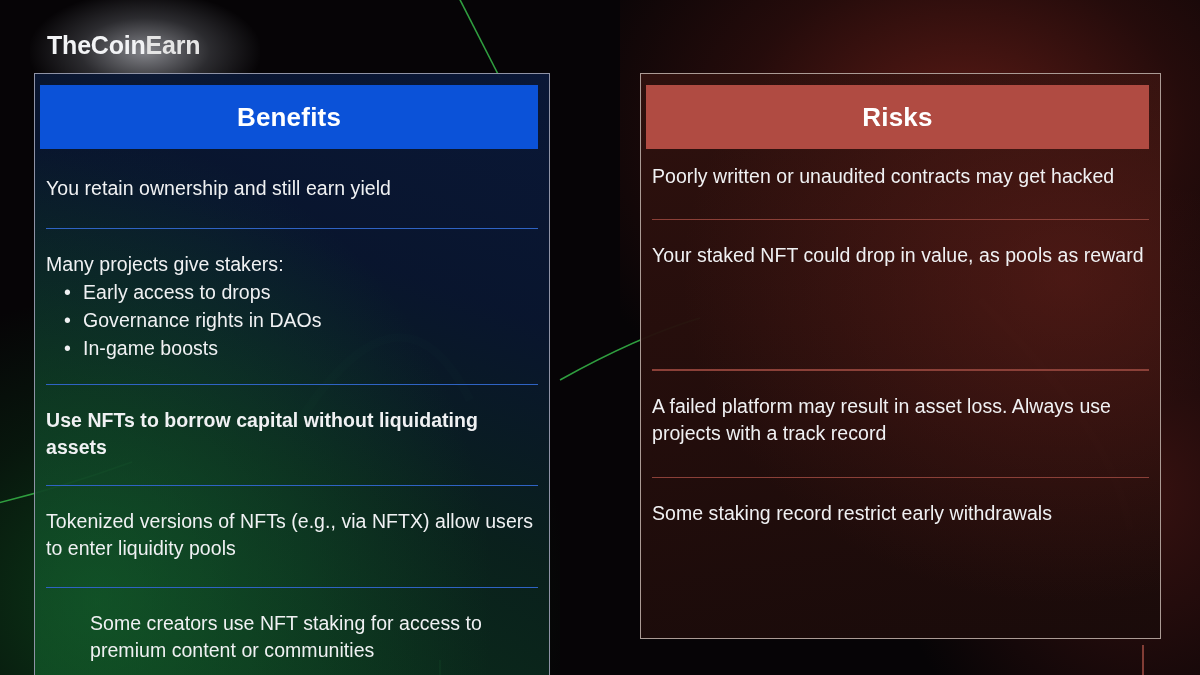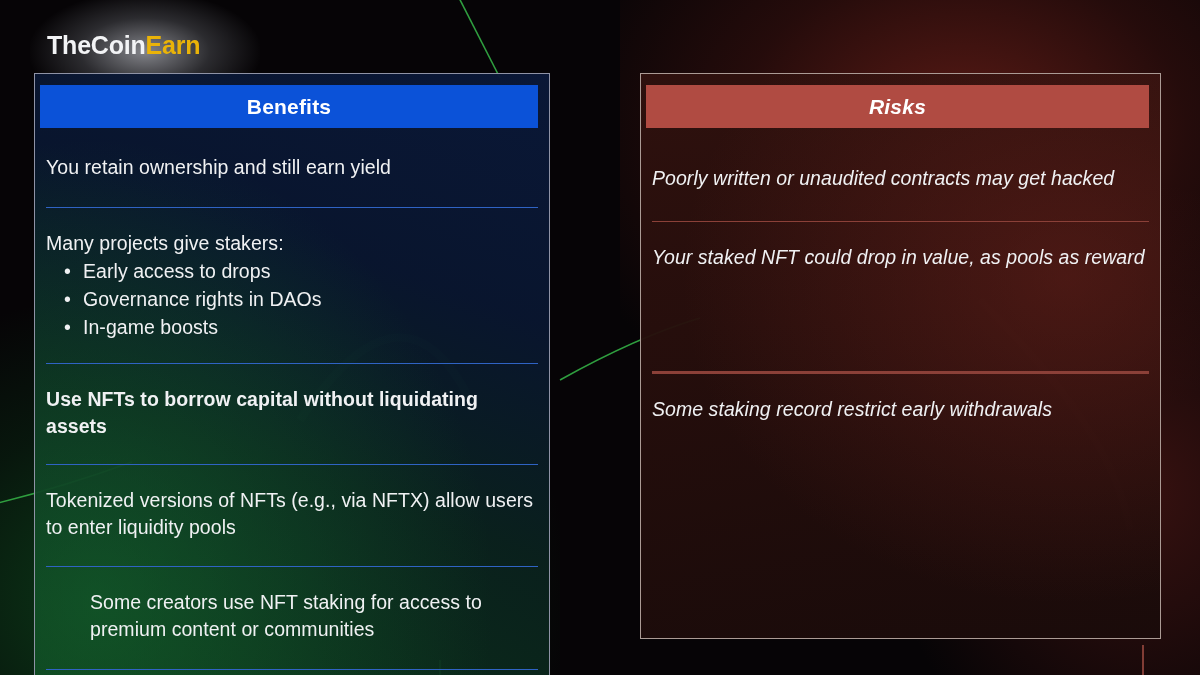--- a/index.html
+++ b/index.html
@@ -41,21 +41,21 @@
   .bg-svg { position:absolute; inset:0; width:1200px; height:675px; }
 
   
   #logo {
     position:absolute; left:47px; top:31px;
     font-size:25px; font-weight:bold;
     letter-spacing:-0.2px;
     z-index:6;
   }
   #logo .part-a { color:#f2f3f5;text-align:center; }
-  #logo .part-b { color:#eab308; }
+  #logo .part-b { color:#e5e5e5; }
 
   
   .panel {
     position:absolute;
     z-index:4;
     overflow:hidden;
   }
 
   #panel-benefits {
     left:34px; top:73px; width:516px; height:602px;
@@ -67,35 +67,34 @@
   #panel-benefits::after {
     content:""; position:absolute; inset:0; pointer-events:none;
     background:radial-gradient(ellipse at 12% 88%, rgba(26,132,54,0.42) 0%, rgba(0,0,0,0) 62%);
   }
 
   #panel-risks {
     left:640px; top:73px; width:521px; height:566px;
     border:1px solid #ab9b95;
     background:
       linear-gradient(170deg, rgba(47,17,14,0.97) 0%, rgba(38,14,12,0.96) 45%, rgba(26,11,10,0.97) 100%);
-    font-style: italic;
   }
   #panel-risks::after {
     content:""; position:absolute; inset:0; pointer-events:none;
     background:radial-gradient(ellipse at 82% 36%, rgba(128,40,32,0.40) 0%, rgba(0,0,0,0) 64%);
   }
 
   .panel-inner { position:relative; z-index:2; height:100%; }
 
   
   .panel-header {
     margin:11px 11px 0 5px;
-    height:43px;
+    height:64px;
     display:flex; align-items:center; justify-content:center;
-    color:#ffffff; font-size:21px; font-weight:bold;
+    color:#ffffff; font-size:26px; font-weight:bold;
     letter-spacing:0.2px;
   }
   #header-benefits { background:#0b52d8; }
   #header-risks    { background:#b04b42; }
 
   
   .rows { padding:0 11px; }
 
   .row {
     color:#f0f1f3;
@@ -110,21 +109,21 @@
   #panel-risks   .row-divider { background:#8b4038; }
 
   
   #panel-benefits .r0 { padding:26px 0 26px 0; }
   #panel-benefits .r1 { padding:22px 0 22px 0; }
   #panel-benefits .r2 { padding:22px 0 24px 0;font-weight:bold; }
   #panel-benefits .r3 { padding:22px 0 25px 0; }
   #panel-benefits .r4 { padding:22px 0 26px 0;margin-left:44px; }
 
   
-  #panel-risks .r0 { padding:37px 0 29px 0; }
+  #panel-risks .r0 { padding:14px 0 29px 0; }
   #panel-risks .r1 { padding:22px 0 100px 0; }
   #panel-risks .r2 { padding:22px 0 30px 0; }
   #panel-risks .r3 { padding:22px 0 30px 0; }
   #panel-risks .r4 { padding:22px 0 26px 0; }
 
   
   .sub-list { margin:0; padding:0; list-style:none; }
   .sub-list li {
     position:relative;
     padding-left:37px;
@@ -213,20 +212,23 @@
         </div>
         <div class="row-divider"></div>
 
         <div class="row r1">
           <span class="row-text">Your staked NFT could drop in value, as pools as reward</span>
         </div>
         <div class="row-divider"></div>
 
         <div class="row-divider"></div>
 
+        <div class="row r3">
+          <span class="row-text">A failed platform may result in asset loss. Always use projects with a track record</span>
+        </div>
         <div class="row-divider"></div>
 
         <div class="row r4">
           <span class="row-text">Some staking record restrict early withdrawals</span>
         </div>
 
       </div>
     </div>
   </div>
 

